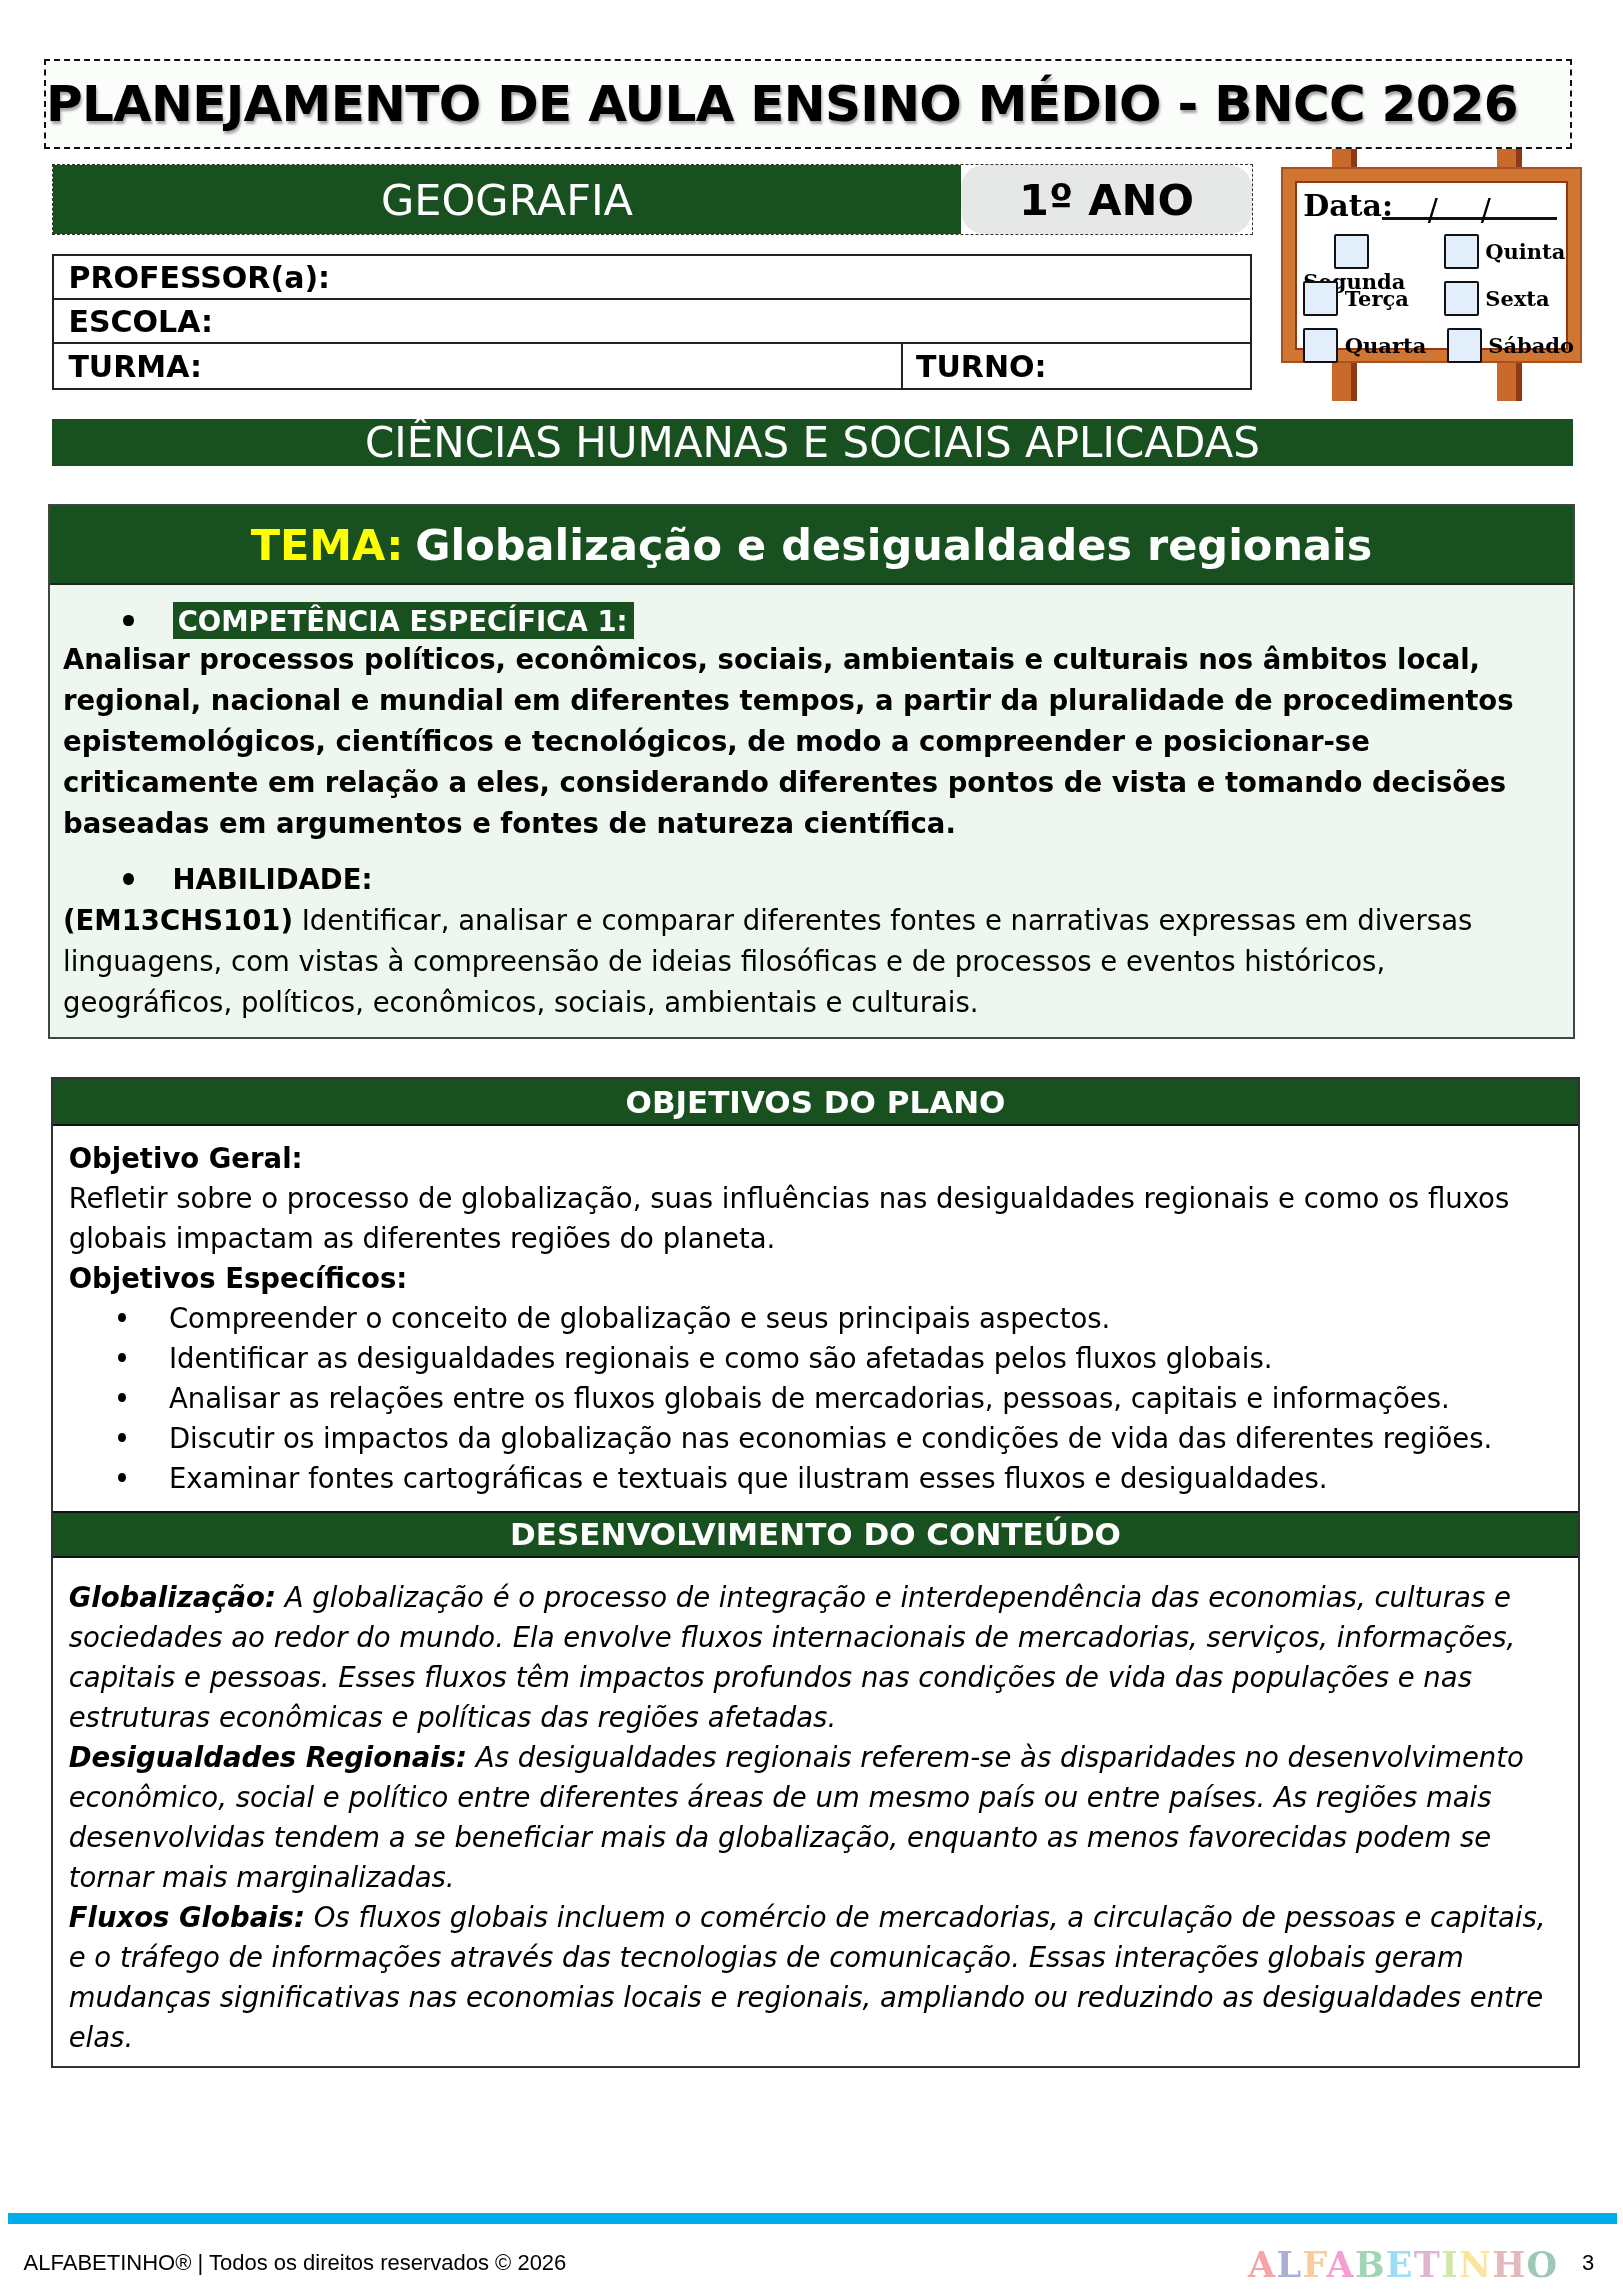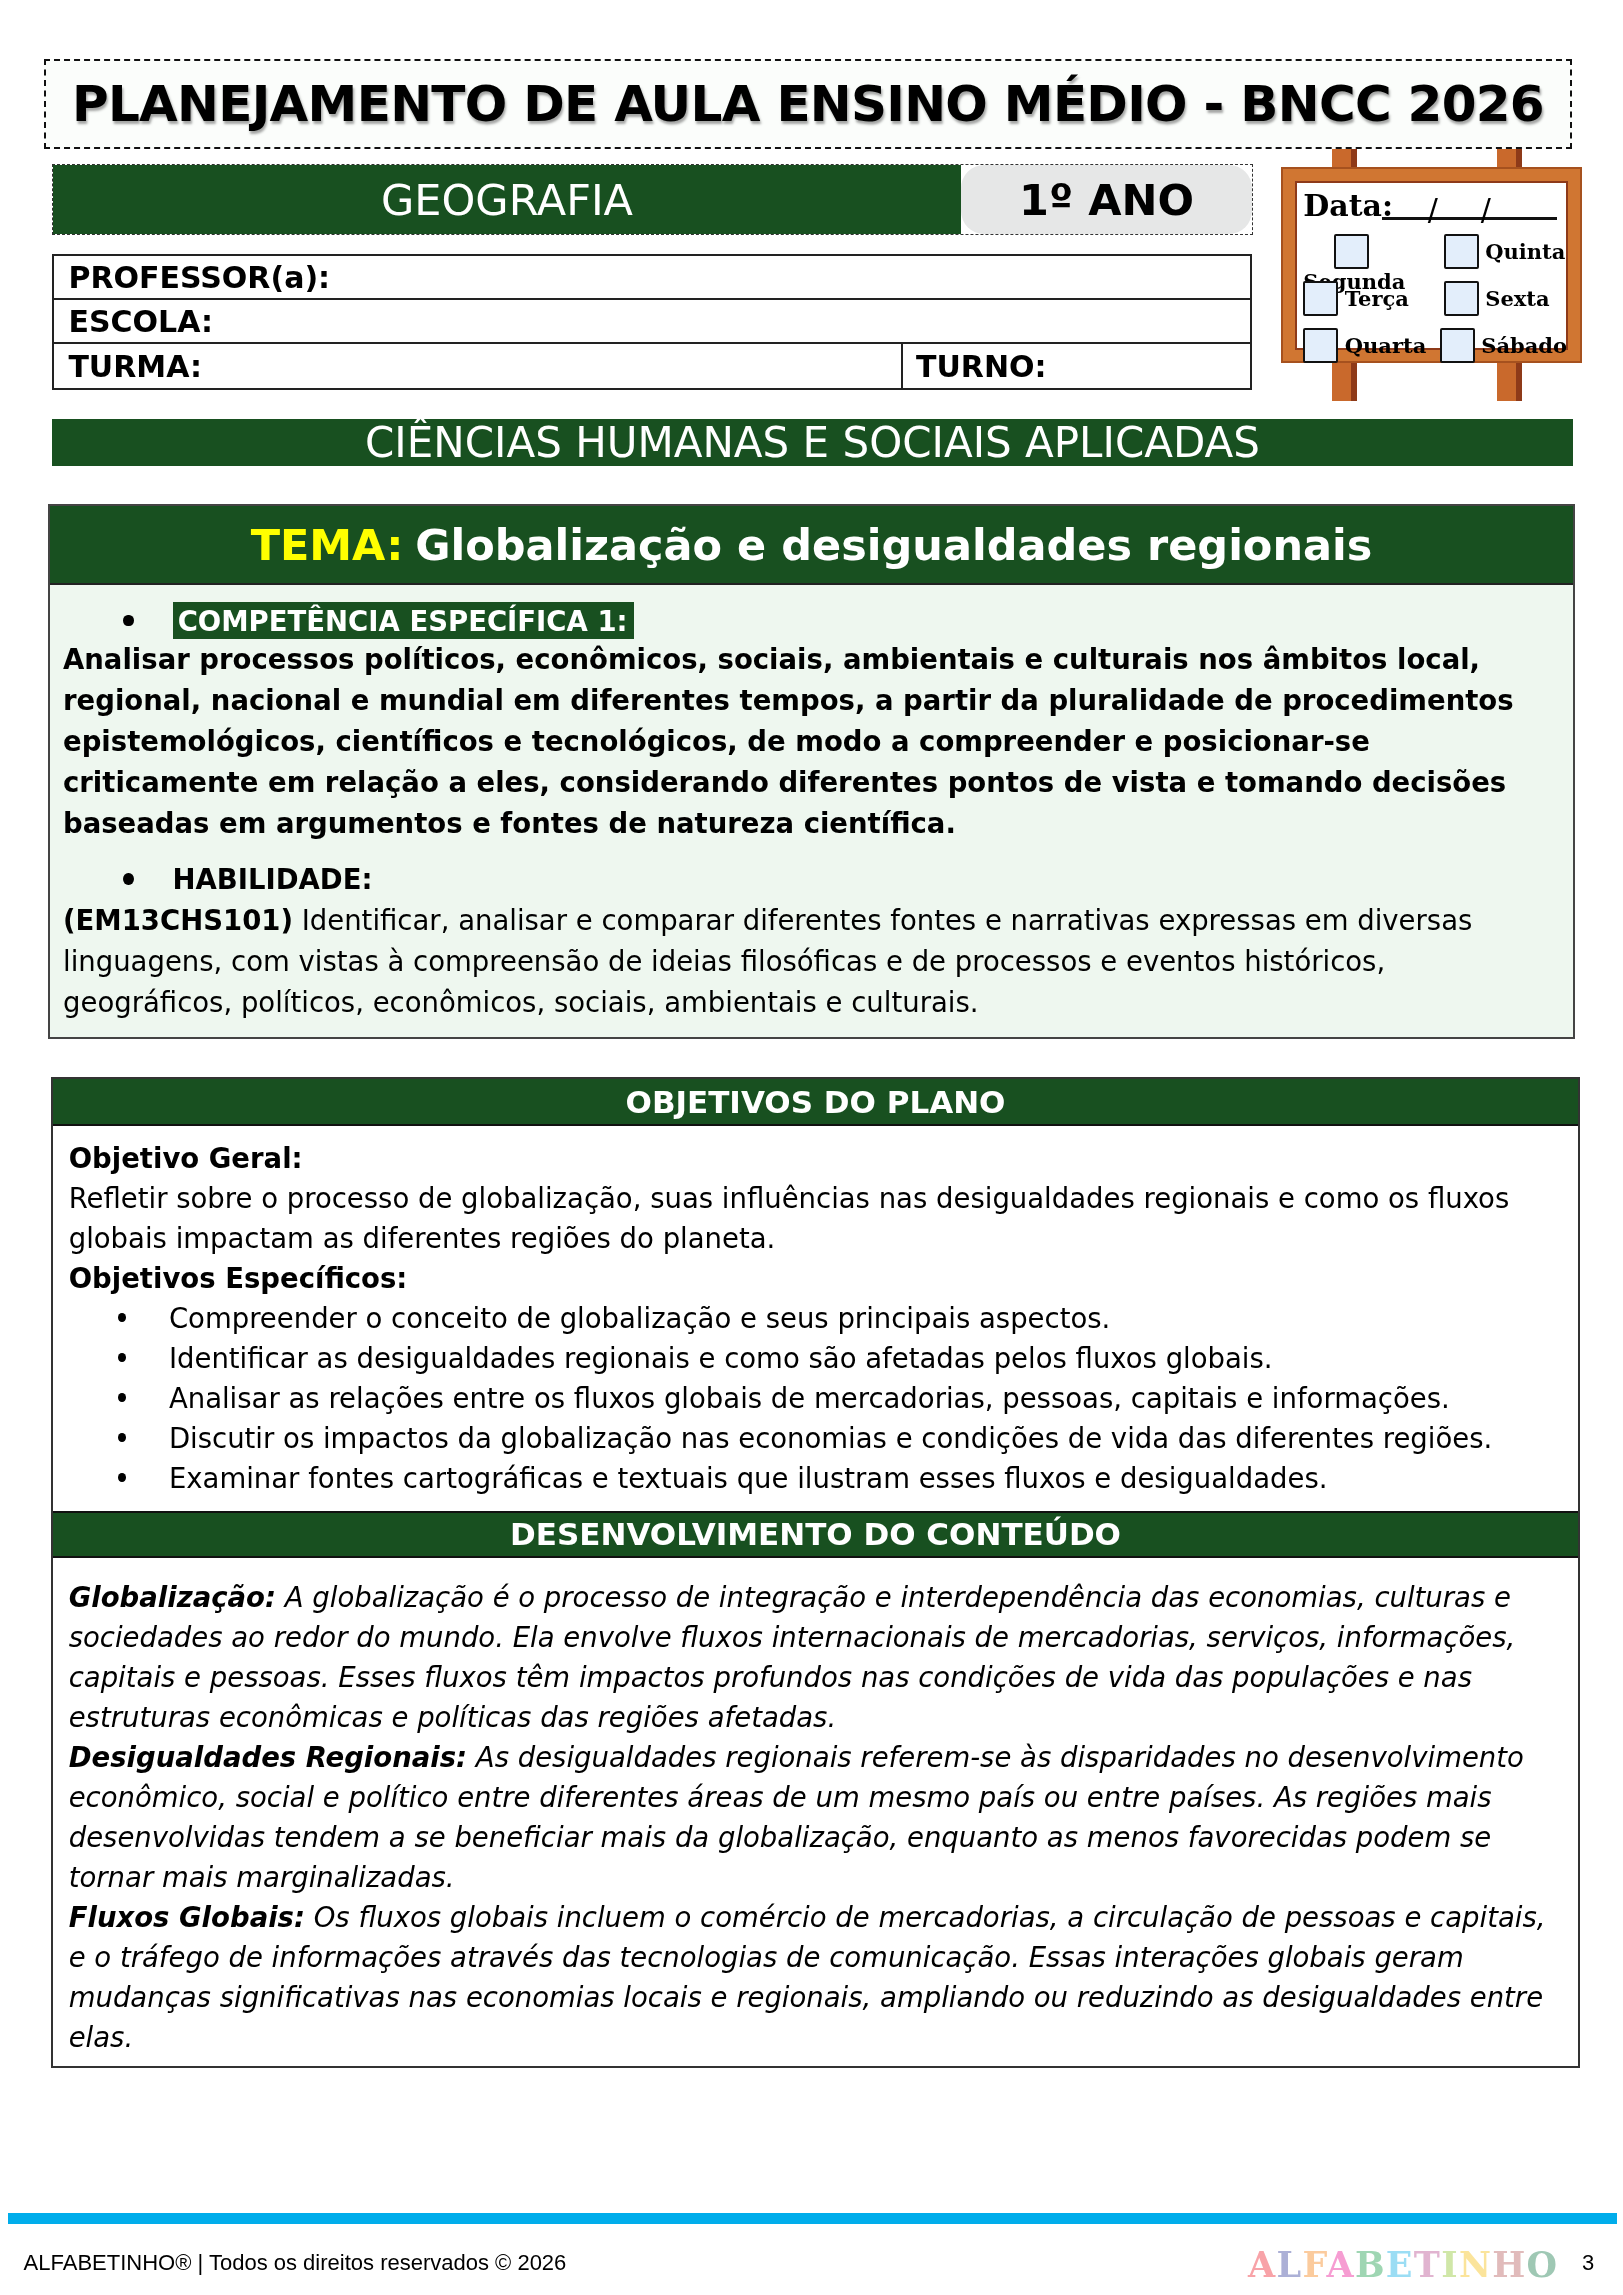--- a/index.html
+++ b/index.html
@@ -5,21 +5,21 @@
   * { box-sizing: border-box; margin: 0; padding: 0; }
   html, body { width: 1623px; height: 2295px; background: #ffffff; }
   body { position: relative; font-family: "DejaVu Sans", "Liberation Sans", sans-serif; color: #000; overflow: hidden; }
 
   .green { background: #185020; }
 
   
   #title-box {
     position: absolute; left: 44px; top: 59px; width: 1528px; height: 90px;
     border: 2px dashed #111; background: #fbfdfb;
-    display: flex; align-items: center; justify-content: center;
+    display: flex; align-items: center; 
   }
   #title-box span {
     font-family: "DejaVu Sans", sans-serif; font-weight: bold; font-size: 50px;
     letter-spacing: -0.7px; text-shadow: 1.3px 3.3px 2.6px rgba(0,0,0,0.35);
   }
 
   
   #subject-bar { position: absolute; left: 52px; top: 164px; width: 1201px; height: 71px; border: 1.3px dashed #333; display: flex; }
   #subject-name { width: 908px; height: 100%; display: flex; align-items: center; justify-content: center; color: #fff; font-weight: normal; font-size: 43px; }
   #grade-cell { flex: 1; background: #e6e7e7; display: flex; align-items: center; justify-content: center; font-weight: bold; font-size: 43px; border-radius: 23px; }
@@ -123,21 +123,21 @@
         <span class="lbl">Terça</span>
       </div>
       <div class="day" style="left:147px; top:98px;">
         <div class="box"></div>
         <span class="lbl">Sexta</span>
       </div>
       <div class="day" style="left:6.5px; top:145px;">
         <div class="box"></div>
         <span class="lbl">Quarta</span>
       </div>
-      <div class="day" style="left:143px; top:145px;">
+      <div class="day" style="left:150px; top:145px;">
         <div class="box"></div>
         <span class="lbl">Sábado</span>
       </div>
     </div>
   </div>
 </div>
 
 <div id="area-bar" class="green">CIÊNCIAS HUMANAS E SOCIAIS APLICADAS</div>
 
 <div id="tema-block">

